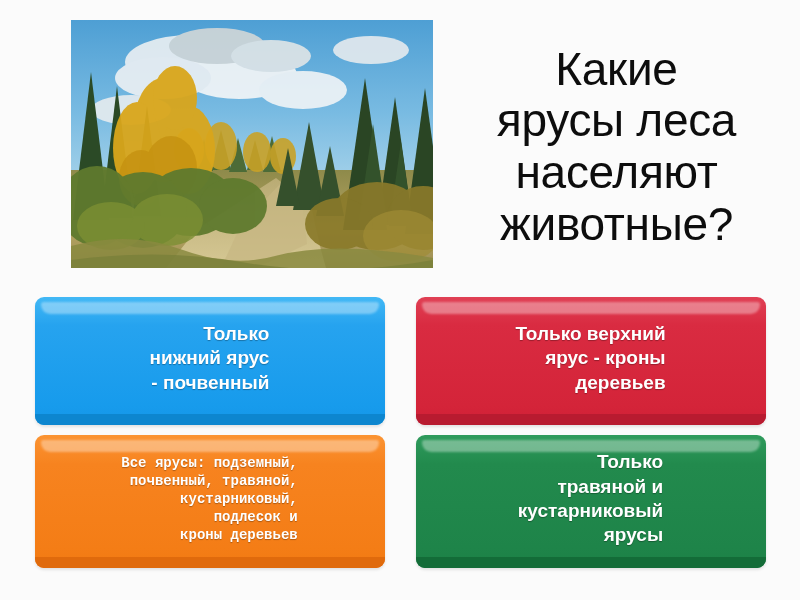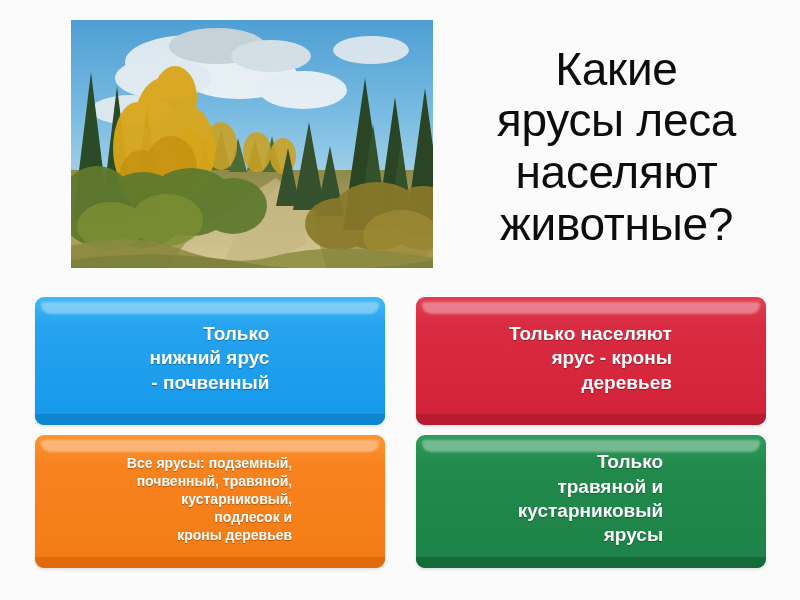--- a/index.html
+++ b/index.html
@@ -130,21 +130,21 @@
   .label.lg { font-size: 19px; line-height: 1.28; }
   .label.sm { font-size: 14px; line-height: 1.30; }
 
   
   .answer.blue   { background: linear-gradient(180deg,#42b8f5 0%,#26a3ef 22%,#179bec 85%,#1596e8 100%); box-shadow: 0 2px 3px rgba(0,0,0,0.10); }
   .answer.blue::after   { background: #0d86cf; }
 
   .answer.red    { background: linear-gradient(180deg,#e04054 0%,#d92b41 22%,#d42439 85%,#d02037 100%); box-shadow: 0 2px 3px rgba(0,0,0,0.10); }
   .answer.red::after    { background: #b81b30; }
 
-  .answer.orange { background: linear-gradient(180deg,#fb9433 0%,#f7831f 22%,#f47d16 85%,#f27a12 100%); box-shadow: 0 2px 3px rgba(0,0,0,0.10); }
+  .answer.orange { background: linear-gradient(180deg,#fb9433 0%,#f7831f 22%,#f47d16 85%,#f27a12 100%); box-shadow: 0 2px 3px rgba(0,0,0,0.10); font-family: Liberation Mono, monospace; }
   .answer.orange::after { background: #e06a0c; }
 
   .answer.green  { background: linear-gradient(180deg,#2f9b5c 0%,#228a4d 22%,#1e8449 85%,#1c8146 100%); box-shadow: 0 2px 3px rgba(0,0,0,0.10); }
   .answer.green::after  { background: #136c38; }
 </style>
 </head>
 <body>
 
 <div class="top-area">
 
@@ -269,21 +269,21 @@
 
 <div class="answers">
 
   <div class="answer blue">
     <span class="label lg">Только
 нижний ярус
 - почвенный</span>
   </div>
 
   <div class="answer red">
-    <span class="label lg">Только населяют
+    <span class="label lg">Только верхний
 ярус - кроны
 деревьев</span>
   </div>
 
   <div class="answer orange">
     <span class="label sm">Все ярусы: подземный,
 почвенный, травяной,
 кустарниковый,
 подлесок и
 кроны деревьев</span>

